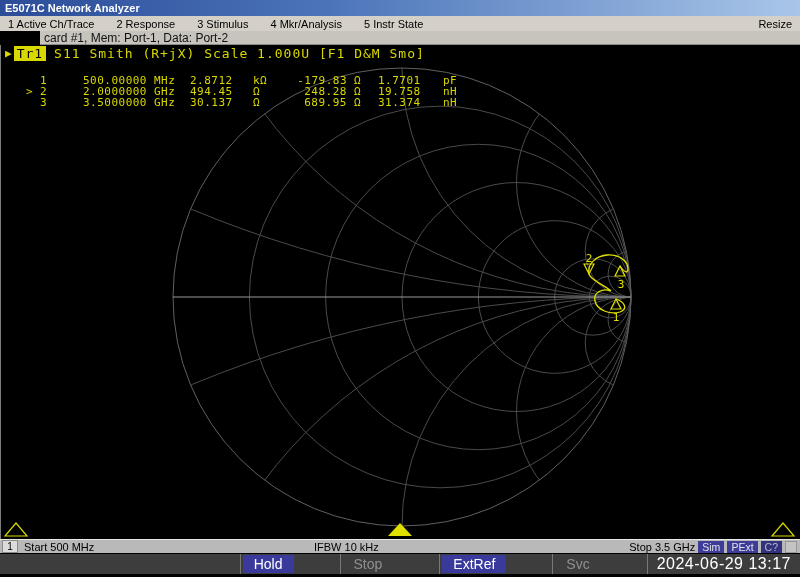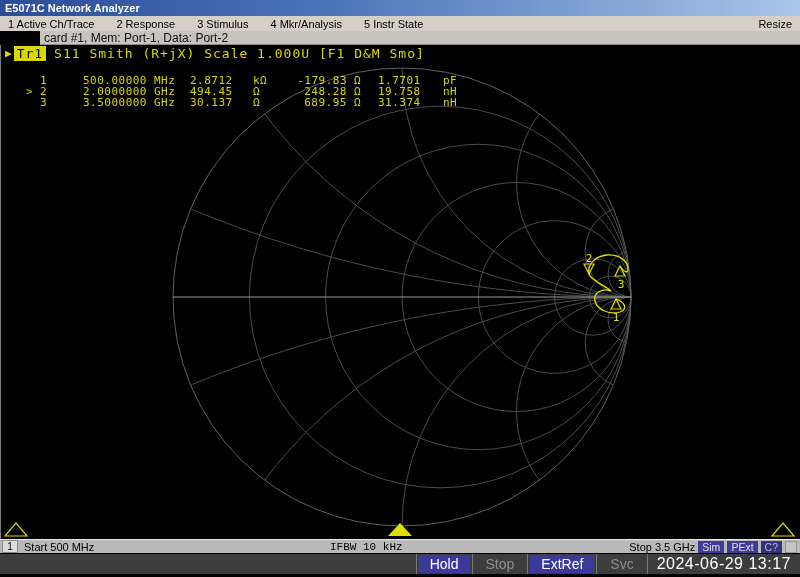--- a/index.html
+++ b/index.html
@@ -60,32 +60,32 @@
   .statusbar{
     position:relative;height:14px;background:#b9b9b9;display:flex;align-items:center;
     font-size:11px;color:#000;border-top:1px solid #e8e8e8;box-sizing:border-box;
   }
   .chan-box{
     width:14px;height:11px;margin-left:2px;background:#dcdcdc;
     border:1px solid #8a8a8a;display:flex;align-items:center;justify-content:center;
     font-size:10px;line-height:10px;
   }
   .start-label{margin-left:6px;}
-  .ifbw-label{position:absolute;left:330px;font-family:Liberation Mono, monospace;}
+  .ifbw-label{position:absolute;left:314px;}
   .status-right{margin-left:auto;display:flex;align-items:center;gap:3px;margin-right:3px;text-align:right;}
   .badge{
     padding:0 4px;height:12px;display:flex;align-items:center;
     color:#e0e0e8;font-size:10.5px;background:#3d3d99;
   }
   .badge.dim{background:#32327e;color:#b8b8cc;}
   .spare-box{width:12px;height:12px;background:#c4c4c4;border:1px solid #979797;box-sizing:border-box;}
   
   .instrbar{
     height:21px;background:#3d3d3d;display:flex;justify-content:flex-end;
-    align-items:stretch;border-top:1px solid #000;box-sizing:border-box;
+    align-items:stretch;border-top:1px solid #000;box-sizing:border-box;gap:44px;
   }
   .seg{border-left:1px solid #787878;display:flex;align-items:center;padding:1px 2px;}
   .seg-inner{
     display:flex;align-items:center;height:100%;padding:0 11px;
     font-size:14px;color:#8f8f8f;
   }
   .seg-inner.lit{background:#3a3a9c;color:#fff;}
   .seg-inner.datetime{color:#fff;font-size:16px;padding:0 7px;letter-spacing:0.5px;}
   .bottomstrip{height:3px;background:#000;}
 </style>

